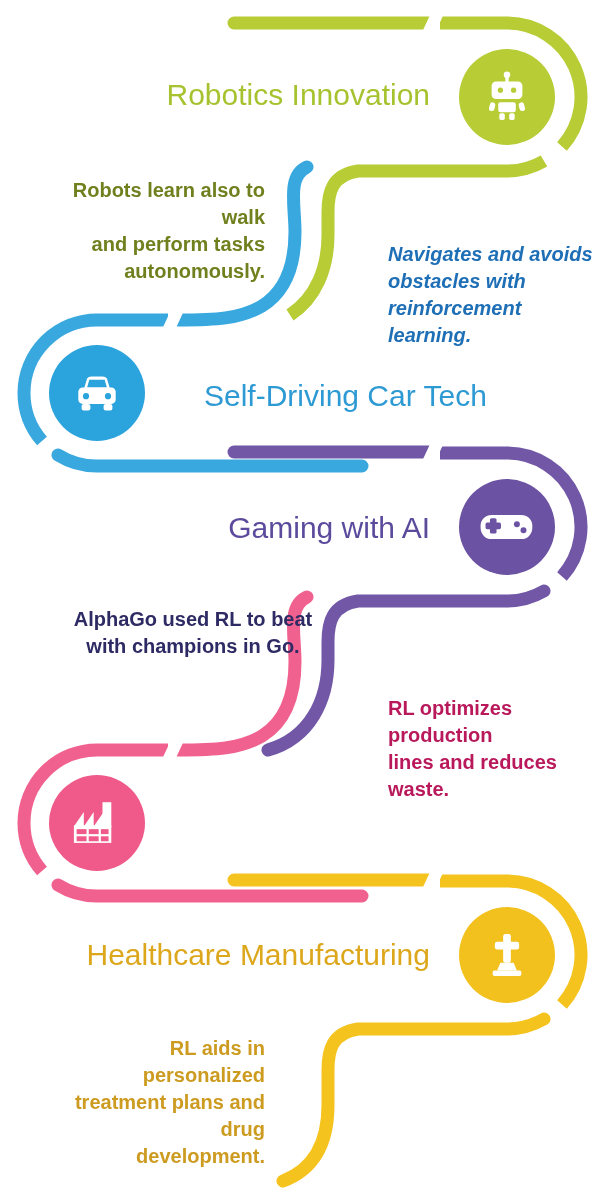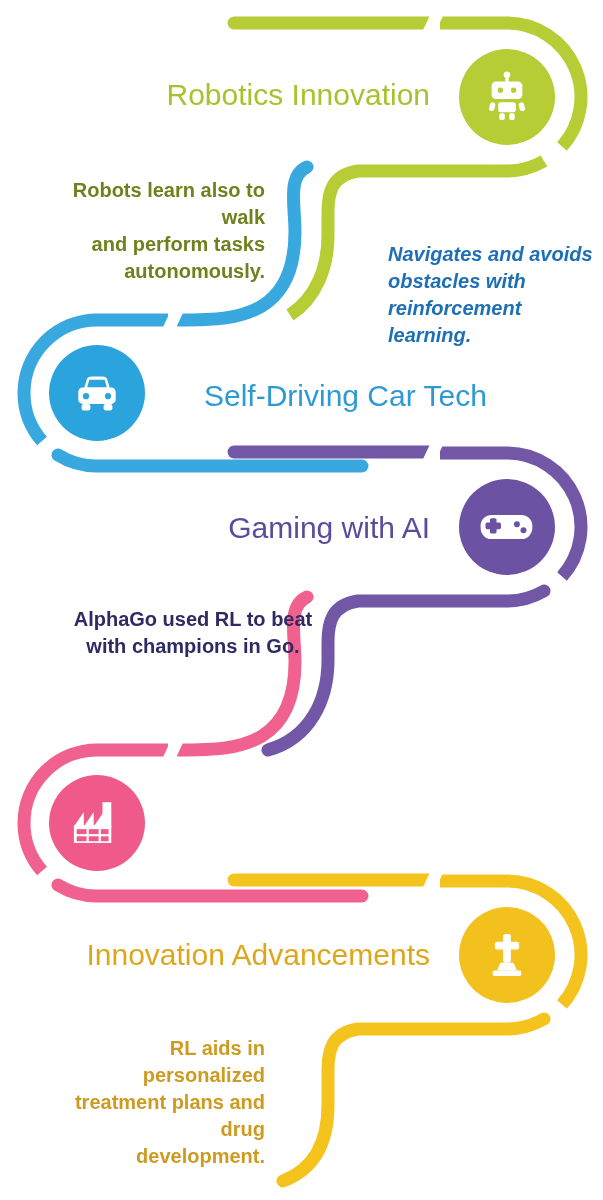--- a/index.html
+++ b/index.html
@@ -132,18 +132,20 @@
 
   <div class="title t2" style="color: rgb(45, 154, 212);">Self-Driving Car Tech</div>
   <div class="desc d2" style="color: rgb(30, 111, 182); font-style: italic;">Navigates and avoids
 obstacles with
 reinforcement learning.</div>
 
   <div class="title t3 ta-r" style="color: rgb(92, 75, 157);">Gaming with AI</div>
   <div class="desc d3 ta-c" style="color: rgb(46, 43, 100);">AlphaGo used RL to beat
 with champions in Go.</div>
 
+  <div class="desc d4" style="color: rgb(185, 25, 91);">RL optimizes production
+lines and reduces waste.</div>
 
-  <div class="title t5 ta-r" style="color: rgb(221, 167, 28);">Innovation Advancements</div>
+  <div class="title t5 ta-r" style="color: rgb(221, 167, 28);">Healthcare Manufacturing</div>
   <div class="desc d5 ta-r" style="color: rgb(204, 155, 32);">RL aids in personalized
 treatment plans and drug
 development.</div>
 </div>
 
 </body></html>

